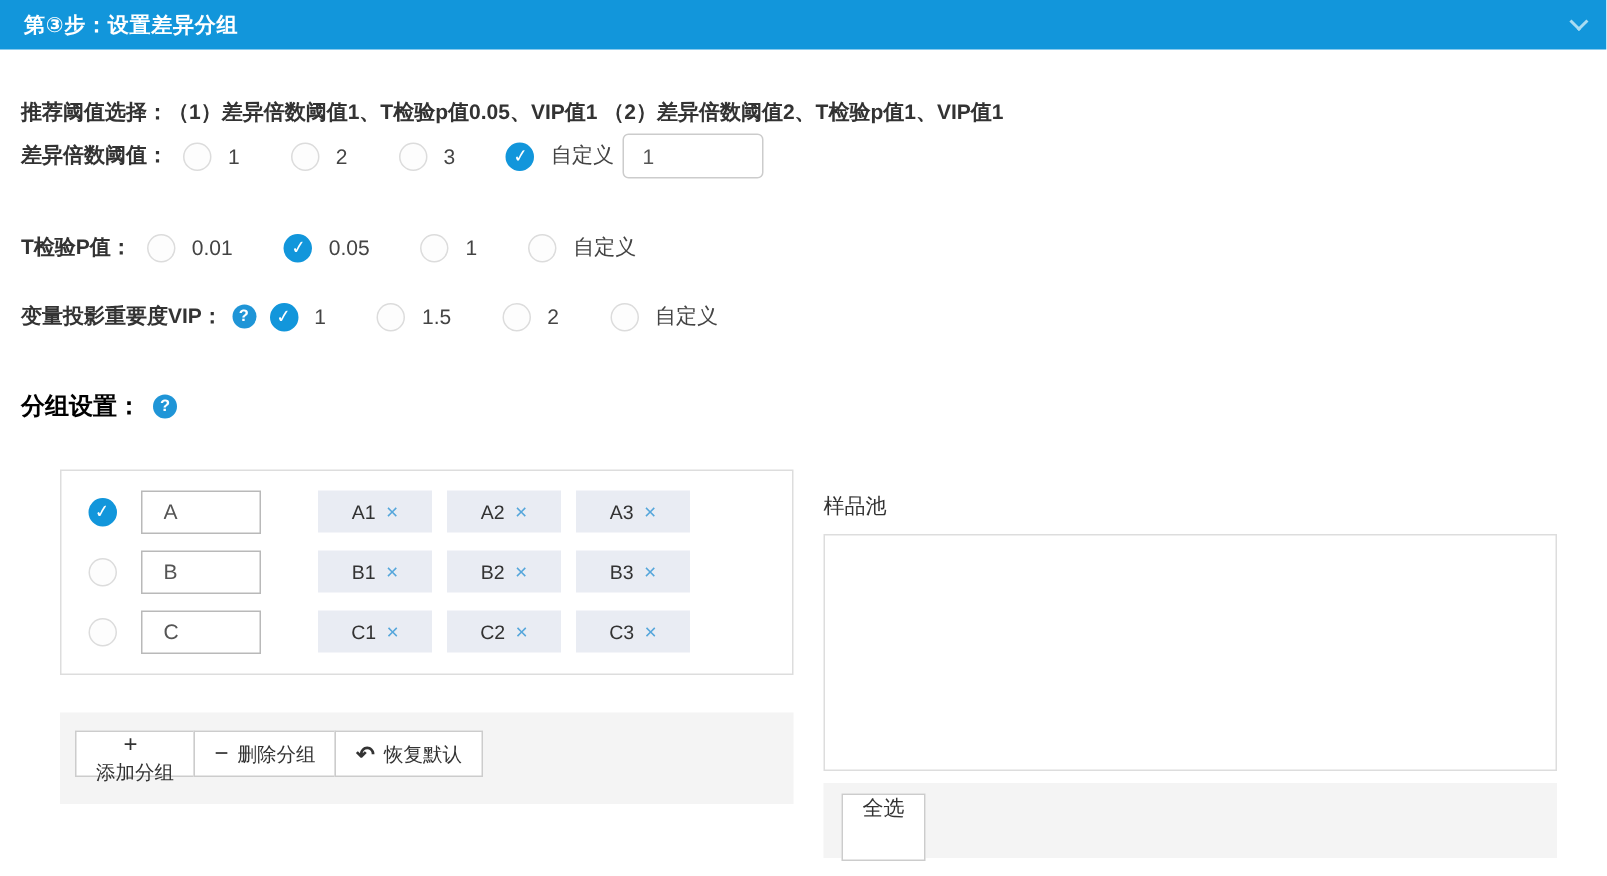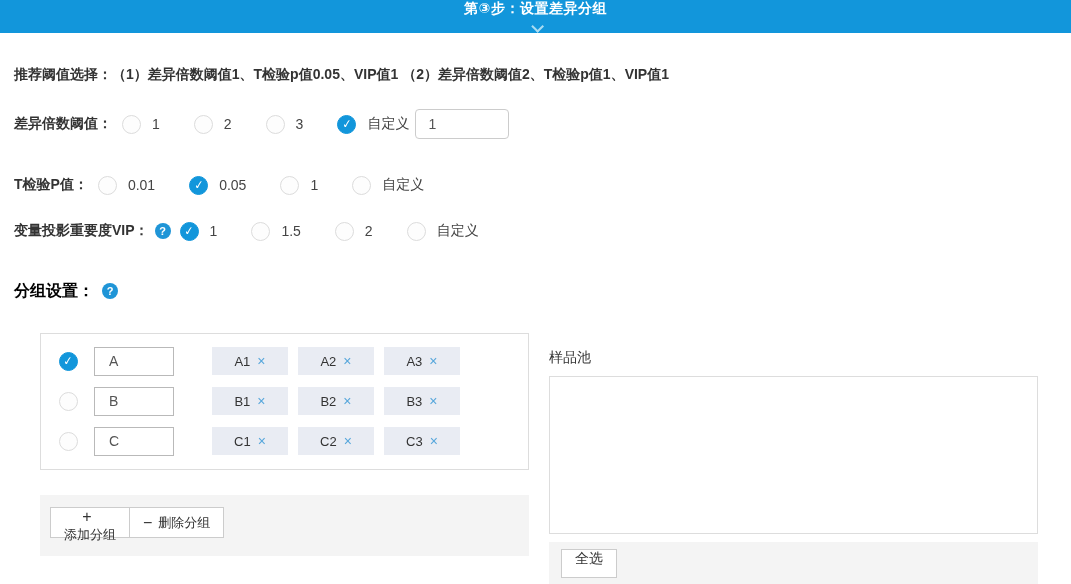--- a/index.html
+++ b/index.html
@@ -1,29 +1,29 @@
 <!DOCTYPE html>
 <html><head>
 <meta charset="utf-8">
 <style>
   * { box-sizing: border-box; margin: 0; padding: 0; }
   html,body { width: 1071px; height: 584px; background:#fff; overflow:hidden;
     font-family: "Liberation Sans", "DejaVu Sans", sans-serif; }
 
   .header { height:33px; background:#1296db; color:#fff; display:flex;
-    align-items:center; justify-content:space-between; padding:0 16px;flex-direction:column; }
+    align-items:center; justify-content:space-between; padding:0 16px; }
   .header-title { font-size:14px; font-weight:bold; letter-spacing:.5px; }
   .chevron { width:9px; height:9px; border-right:2px solid #aadcf2;
     border-bottom:2px solid #aadcf2; transform:rotate(45deg) translateY(-3px); cursor:pointer; }
 
   .content { padding-left:14px; }
   .recommend { margin-top:33px; font-size:14px; font-weight:bold; color:#333; height:16px; }
 
   .form-row { display:flex; align-items:center; height:28px; font-size:14px; color:#333; }
-  .r1 { margin-top:28px; } .r2 { margin-top:33px; } .r3 { margin-top:18px; }
+  .r1 { margin-top:8px; } .r2 { margin-top:33px; } .r3 { margin-top:18px; }
   .row-label { font-weight:bold; margin-right:10px; }
 
   .radio { display:flex; align-items:center; margin-right:34px; cursor:pointer; }
   .radio-circle { width:19px; height:19px; border-radius:50%; border:1px solid #dcdcdc;
     background:#fdfdfd; display:flex; align-items:center; justify-content:center; flex:0 0 19px; }
   .radio-circle.checked { background:#1296db; border-color:#1296db; }
   .radio-circle.checked::after { content:"\2713"; color:#fff; font-size:12px; font-weight:bold;
     transform:rotate(-6deg); }
   .radio-label { margin-left:11px; color:#444; }
 
@@ -63,21 +63,21 @@
   .right-footer { margin-top:8px; height:50px; padding:7px 0 0 12px; }
 
   .btn-group { display:inline-flex; }
   .btn { height:31px; background:#fff; border:1px solid #ccc; display:flex; align-items:center;
     padding:0 13px; font-size:13px; color:#333; cursor:pointer; margin-left:-1px; white-space:nowrap; }
   .btn:first-child { margin-left:0;flex-direction:column; }
   .btn-icon { margin-right:6px; font-size:14px; color:#333; }
   .icon-plus::before { content:"+"; font-size:16px; }
   .icon-minus::before { content:"\2212"; font-size:16px; }
   .icon-undo::before { content:"\21b6"; font-weight:bold; font-size:15px; }
-  .select-all { height:29px; padding:0 13px; font-size:14px; }
+  .select-all { height:45px; padding:0 13px; font-size:14px; }
 </style>
 </head>
 <body>
 
 <div class="header">
   <span class="header-title">第③步：设置差异分组</span>
   <span class="chevron"></span>
 </div>
 
 <div class="content">
@@ -224,20 +224,24 @@
       <div class="pool-footer left-footer">
         <span class="btn-group">
           <button class="btn">
             <span class="btn-icon icon-plus"></span>
             <span>添加分组</span>
           </button>
           <button class="btn">
             <span class="btn-icon icon-minus"></span>
             <span>删除分组</span>
           </button>
+          <button class="btn">
+            <span class="btn-icon icon-undo"></span>
+            <span>恢复默认</span>
+          </button>
         </span>
       </div>
     </div>
 
     <div class="pool-col right">
       <div class="pool-title">样品池</div>
       <div class="pool-panel sample-panel"></div>
       <div class="pool-footer right-footer">
         <button class="btn select-all">
           <span>全选</span>

